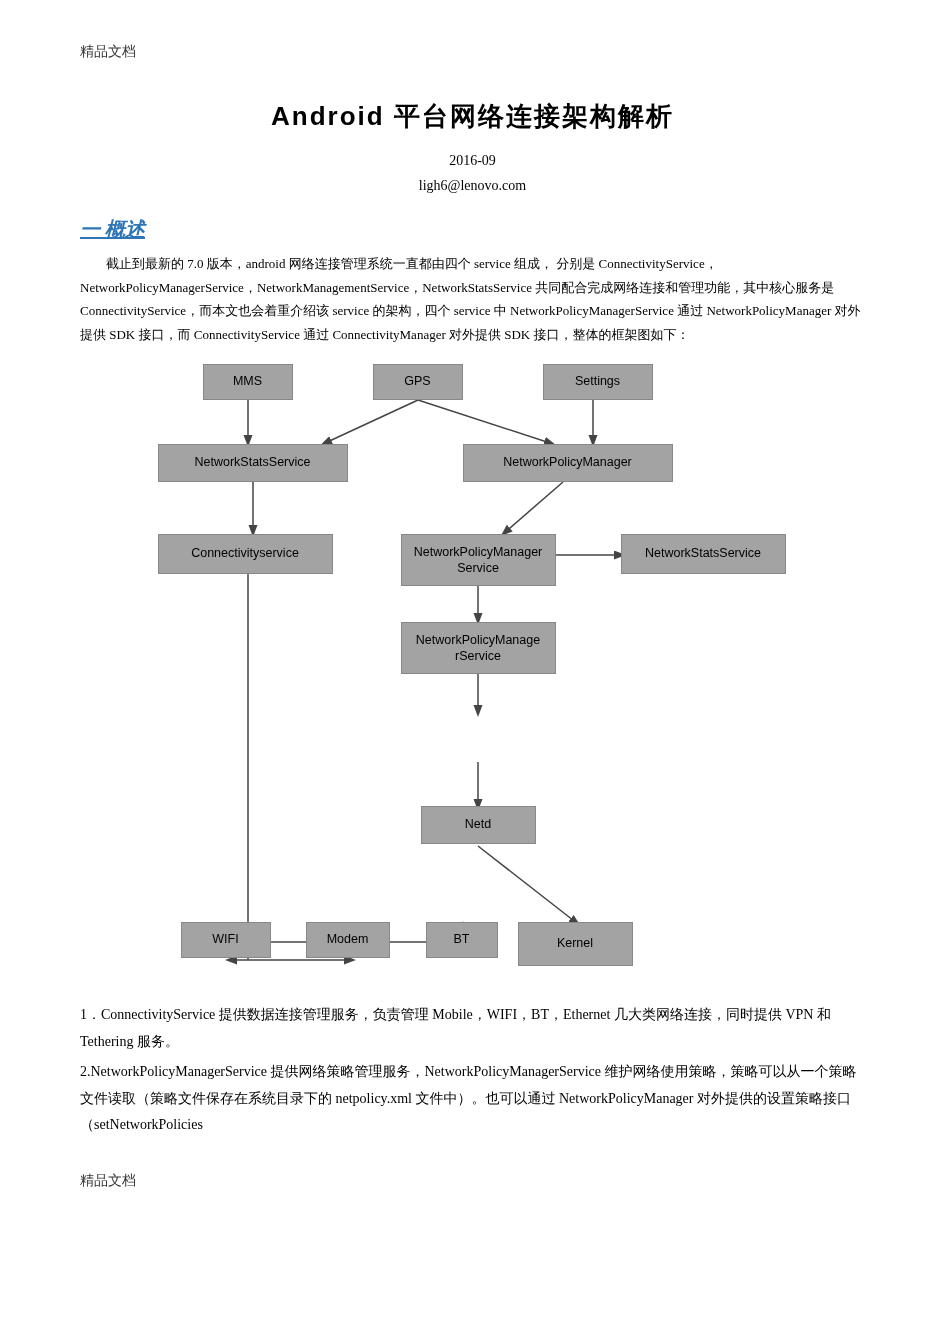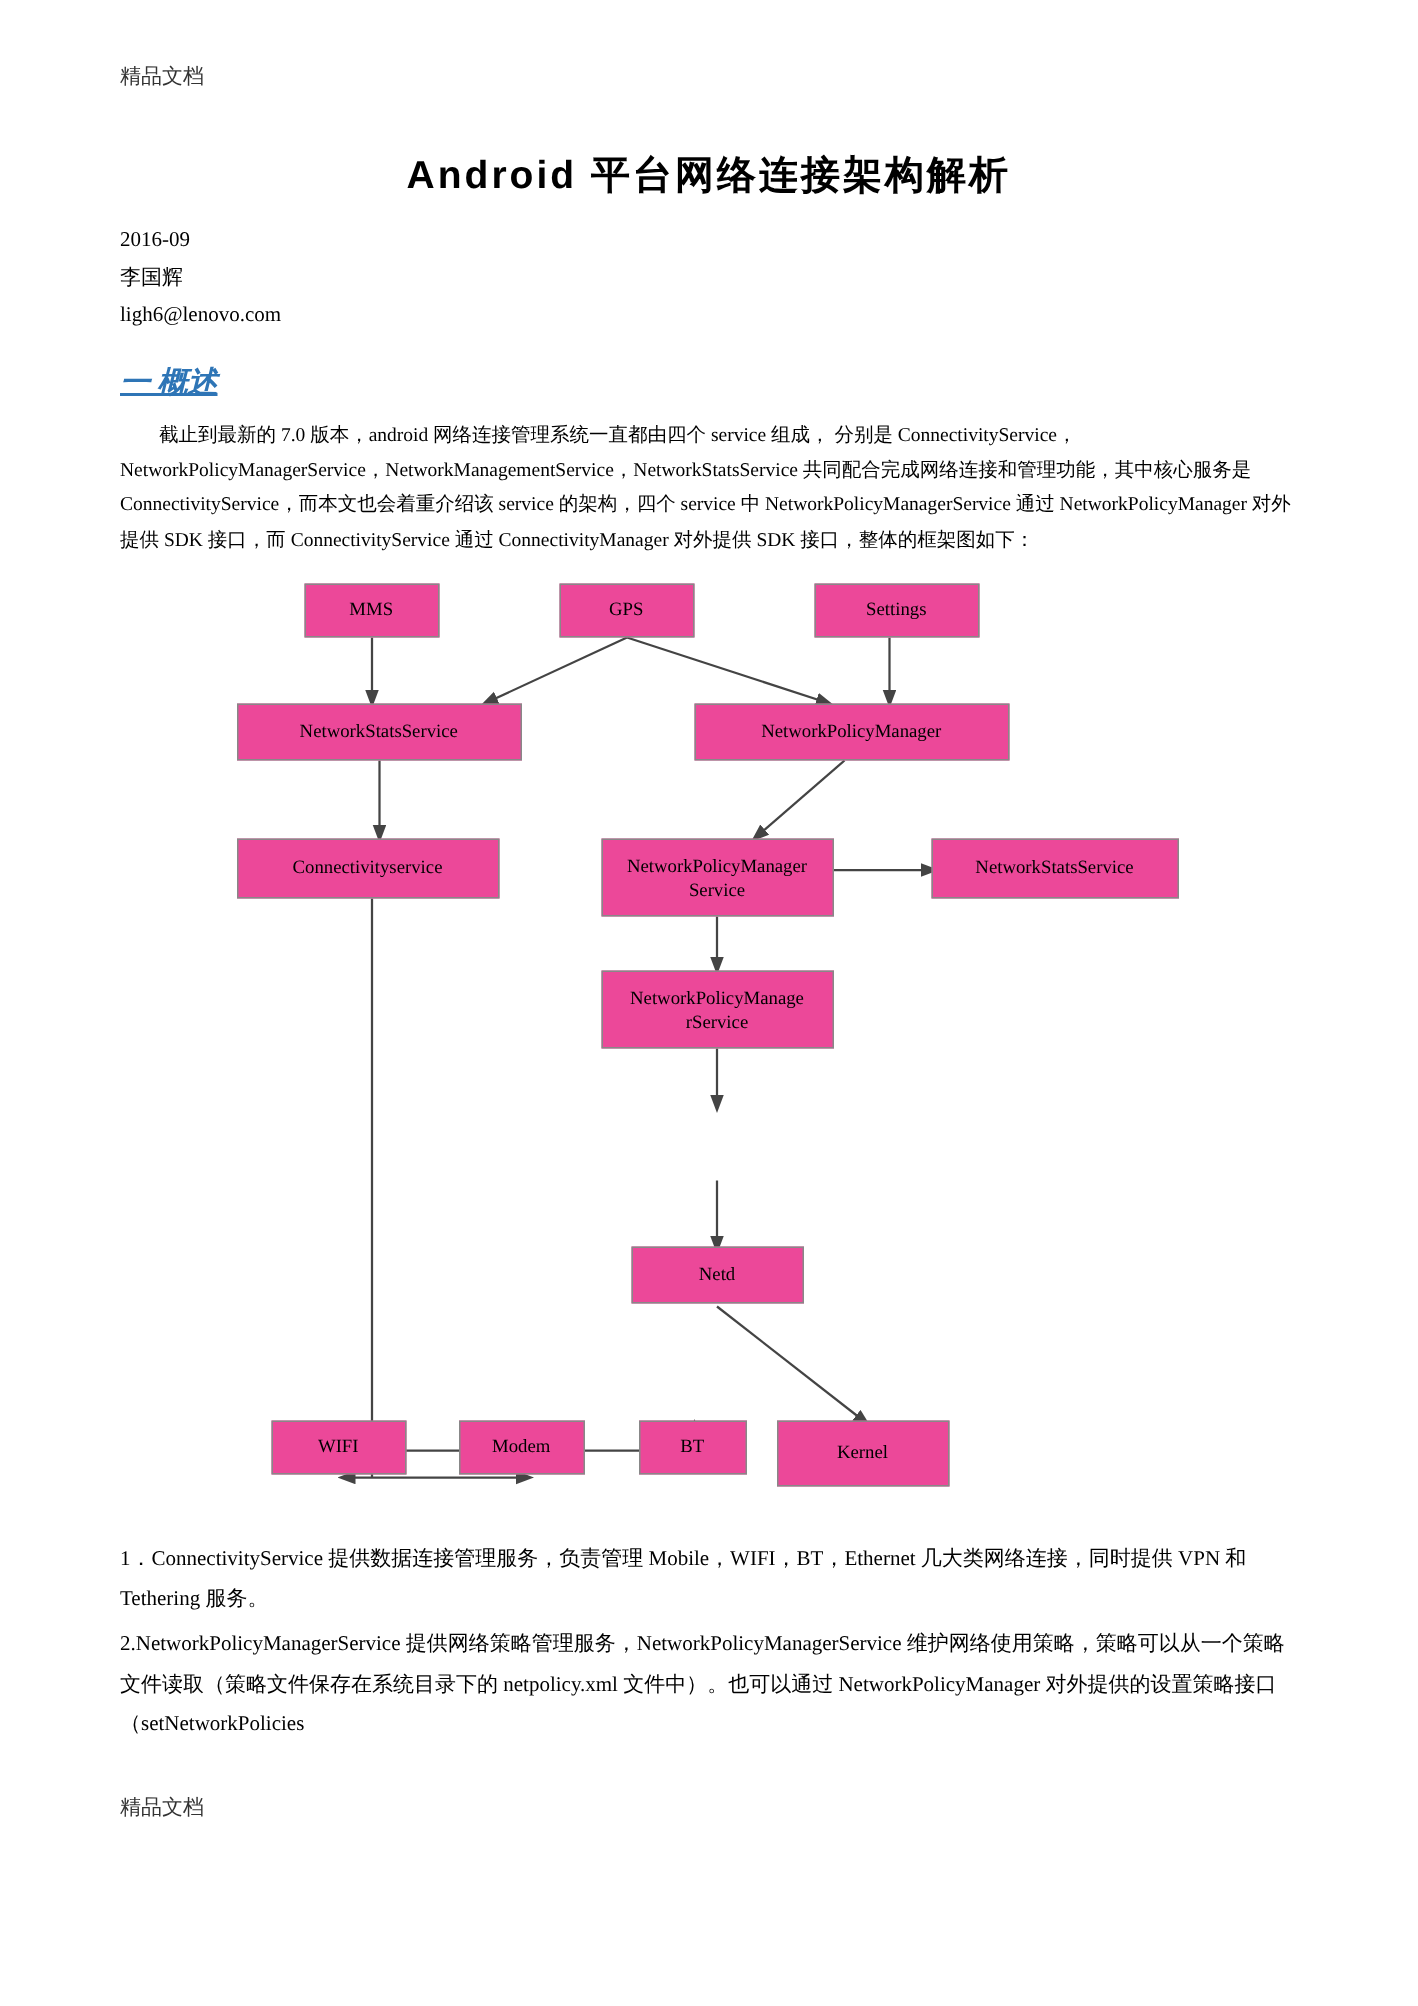--- a/index.html
+++ b/index.html
@@ -20,21 +20,21 @@
     }
     .doc-title {
       text-align: center;
       font-size: 26px;
       font-weight: bold;
       font-family: "SimHei", "黑体", sans-serif;
       margin-bottom: 10px;
       letter-spacing: 2px;
     }
     .meta-center {
-      text-align: left;
+      text-align: center;
       font-size: 14px;
       color: #000;
       line-height: 1.8;
     }
     .section-title {
       color: #2e75b6;
       font-style: italic;
       font-weight: bold;
       font-size: 20px;
       margin-top: 14px;
@@ -48,23 +48,23 @@
       text-indent: 2em;
     }
     .diagram-area {
       margin: 18px auto;
       position: relative;
       width: 680px;
     }
     
     .fc-box {
       position: absolute;
-      background: #ec4899;
+      background: #a3a3a3;
       border: 1.5px solid #888;
-      font-family: Liberation Serif, serif;
+      font-family: Liberation Sans, sans-serif;
       font-size: 12.5px;
       text-align: center;
       display: flex;
       align-items: center;
       justify-content: center;
       color: #000;
       padding: 4px;
     }
     
     .diagram-svg {
@@ -93,21 +93,20 @@
   </style>
 </head>
 <body>
 
 <div class="watermark">精品文档</div>
 
 <div class="doc-title">Android 平台网络连接架构解析</div>
 
 <div class="meta-center">
   <div>2016-09</div>
-  <div>李国辉</div>
   <div>ligh6@lenovo.com</div>
 </div>
 
 <div class="section-title">一  概述</div>
 
 <p class="body-text">截止到最新的 7.0 版本，android 网络连接管理系统一直都由四个 service 组成，  分别是 ConnectivityService，NetworkPolicyManagerService，NetworkManagementService，NetworkStatsService 共同配合完成网络连接和管理功能，其中核心服务是 ConnectivityService，而本文也会着重介绍该 service 的架构，四个 service 中 NetworkPolicyManagerService 通过 NetworkPolicyManager 对外提供 SDK 接口，而 ConnectivityService 通过 ConnectivityManager 对外提供 SDK 接口，整体的框架图如下：</p>
 
 <div class="diagram-area" style="height: 620px; width: 700px;">
   <svg class="diagram-svg" viewBox="0 0 700 620" xmlns="http://www.w3.org/2000/svg">
     <defs>

